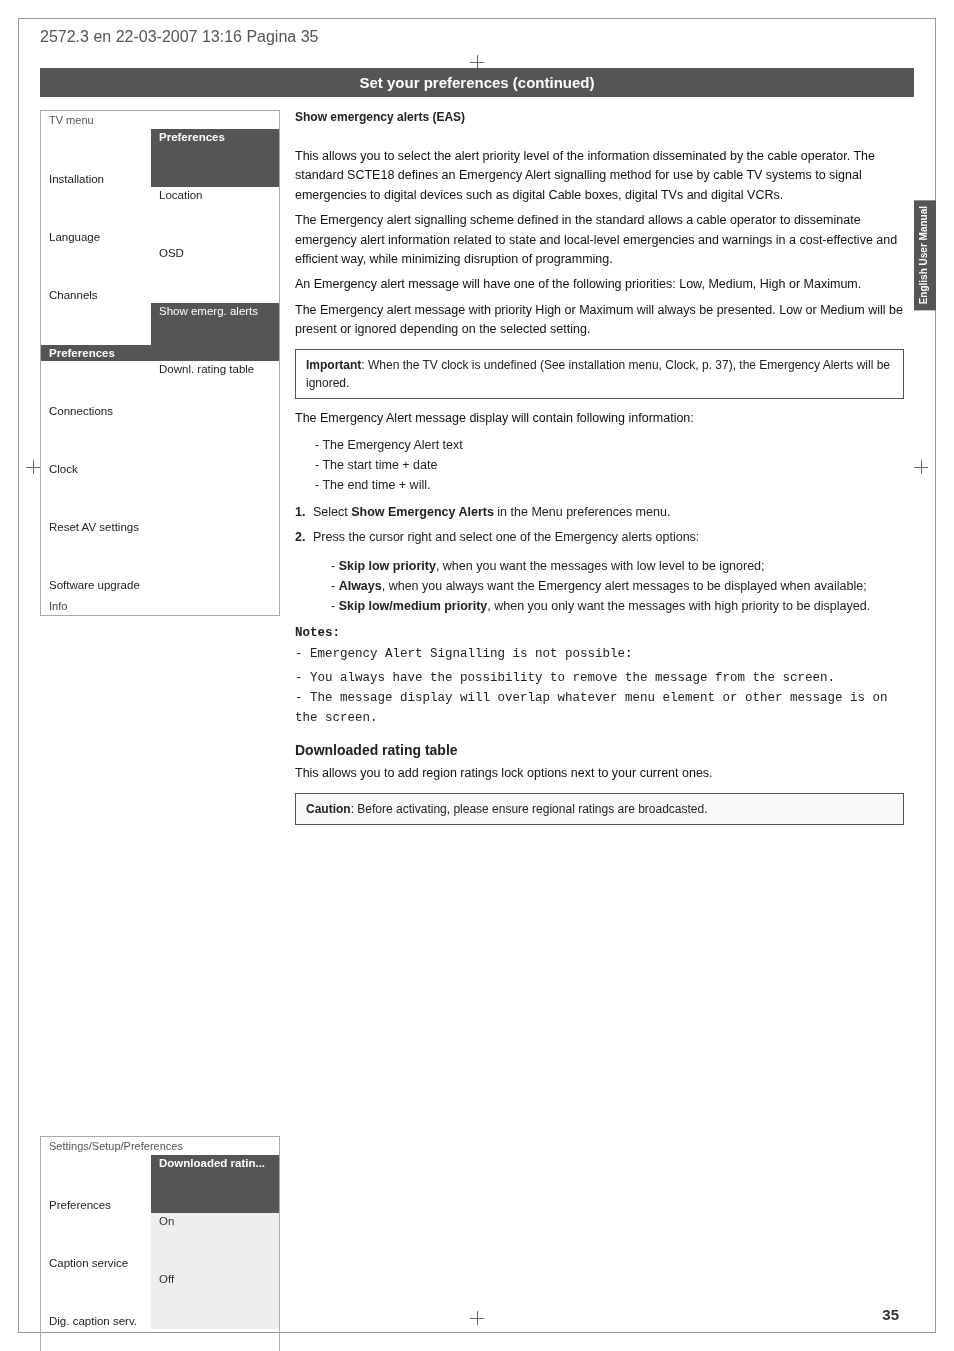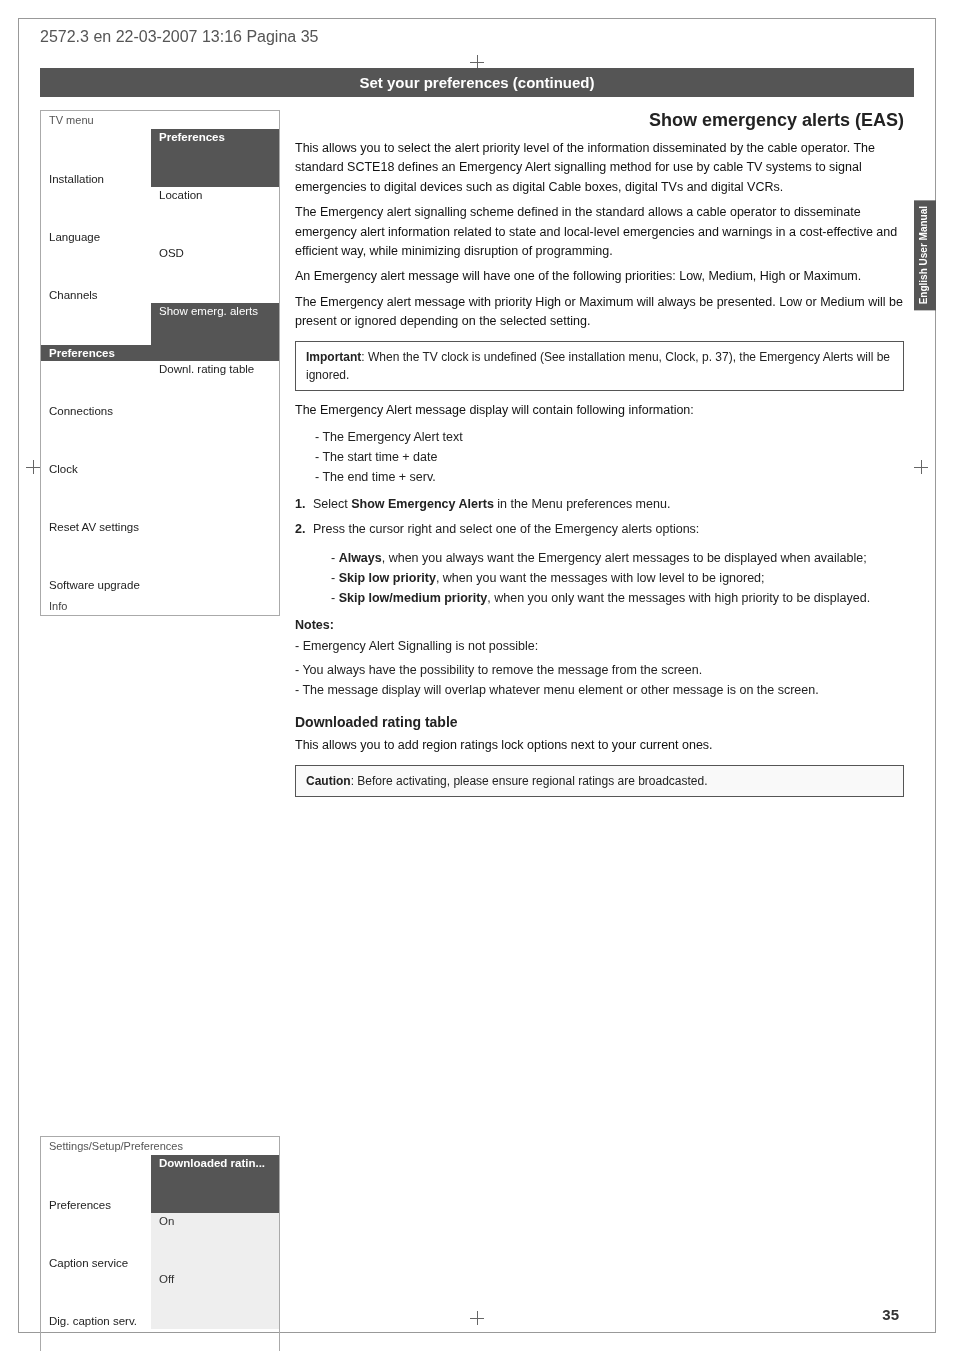--- a/index.html
+++ b/index.html
@@ -172,24 +172,23 @@
 
     
     .right-col {
       position: absolute;
       left: 255px;
       top: 0;
       right: 0;
     }
 
     .section-title {
-      font-size: 18px;
-      font-weight: bold;
-      margin-bottom: 8px;
-      text-align: right;
+      font-size: 12px;
+      font-weight: bold;
+      margin-bottom: 23px;
     }
 
     .body-text {
       font-size: 12.5px;
       line-height: 1.55;
       margin-bottom: 6px;
       color: #111;
     }
 
     .important-box {
@@ -220,20 +219,21 @@
       font-size: 12.5px;
       line-height: 1.6;
       list-style: none;
     }
     .bullet-list li::before {
       content: '- ';
     }
 
     .notes-section {
       margin: 10px 0;
+      font-family: Liberation Mono, monospace;
     }
     .notes-title {
       font-weight: bold;
       font-size: 12.5px;
     }
 
     .section2-title {
       font-size: 14px;
       font-weight: bold;
       margin: 14px 0 6px 0;
@@ -373,37 +373,37 @@
 
     <div class="important-box">
       <strong>Important</strong><span>: When the TV clock is undefined (See installation menu, Clock, p. 37), the Emergency Alerts will be ignored.</span>
     </div>
 
     <div class="body-text">The Emergency Alert message display will contain following information:</div>
 
     <ul class="bullet-list">
       <li>The Emergency Alert text</li>
       <li>The start time + date</li>
-      <li>The end time + serv.</li>
+      <li>The end time + will.</li>
     </ul>
 
     <div class="numbered-list">
       <div style="display:flex; margin-bottom:6px;">
         <span style="min-width:18px; font-weight:bold;">1.</span>
         <span>Select <strong>Show Emergency Alerts</strong> in the Menu preferences menu.</span>
       </div>
       <div style="display:flex; margin-bottom:6px;">
         <span style="min-width:18px; font-weight:bold;">2.</span>
         <span>Press the cursor right and select one of the Emergency alerts options:</span>
       </div>
     </div>
 
     <ul class="bullet-list" style="margin-left:36px;">
+      <li><strong>Skip low priority</strong>, when you want the messages with low level to be ignored;</li>
       <li><strong>Always</strong>, when you always want the Emergency alert messages to be displayed when available;</li>
-      <li><strong>Skip low priority</strong>, when you want the messages with low level to be ignored;</li>
       <li><strong>Skip low/medium priority</strong>, when you only want the messages with high priority to be displayed.</li>
     </ul>
 
     <div class="notes-section">
       <div class="notes-title">Notes:</div>
       <ul class="bullet-list" style="margin-left:0;">
         <li>Emergency Alert Signalling is not possible:</li>
       </ul>
       <ul class="bullet-list" style="margin-left:0;">
         <li>You always have the possibility to remove the message from the screen.</li>

